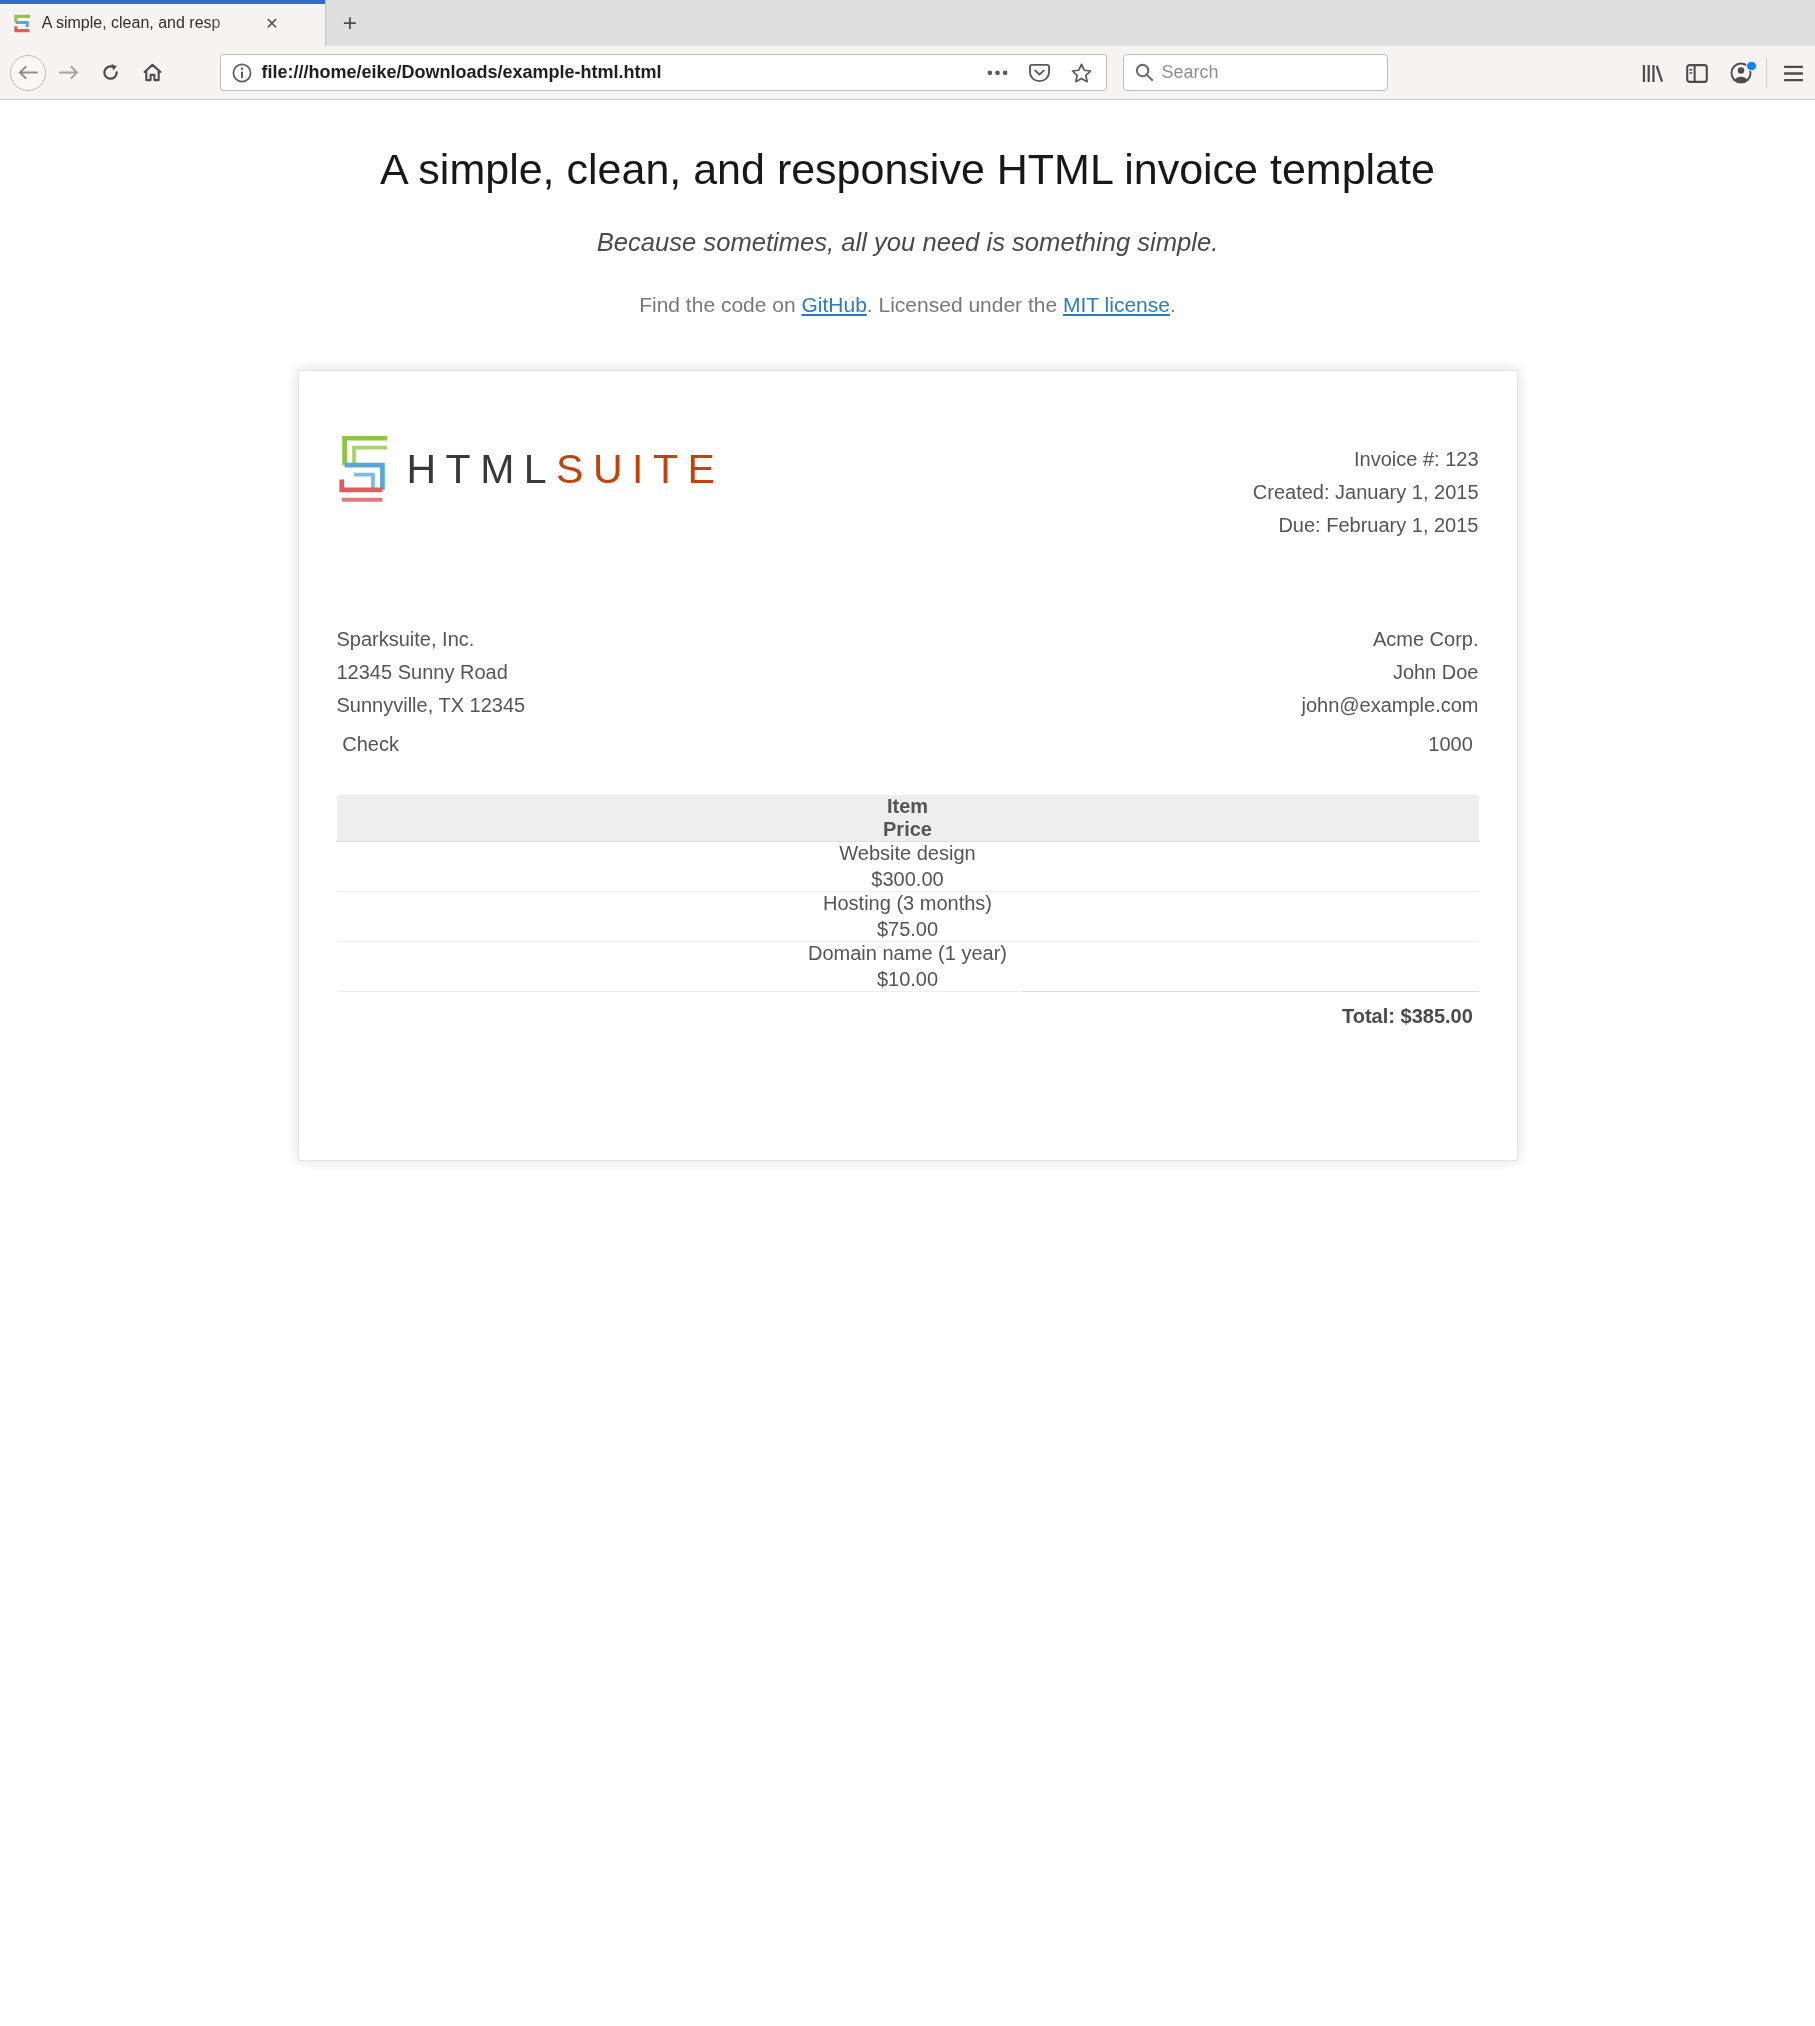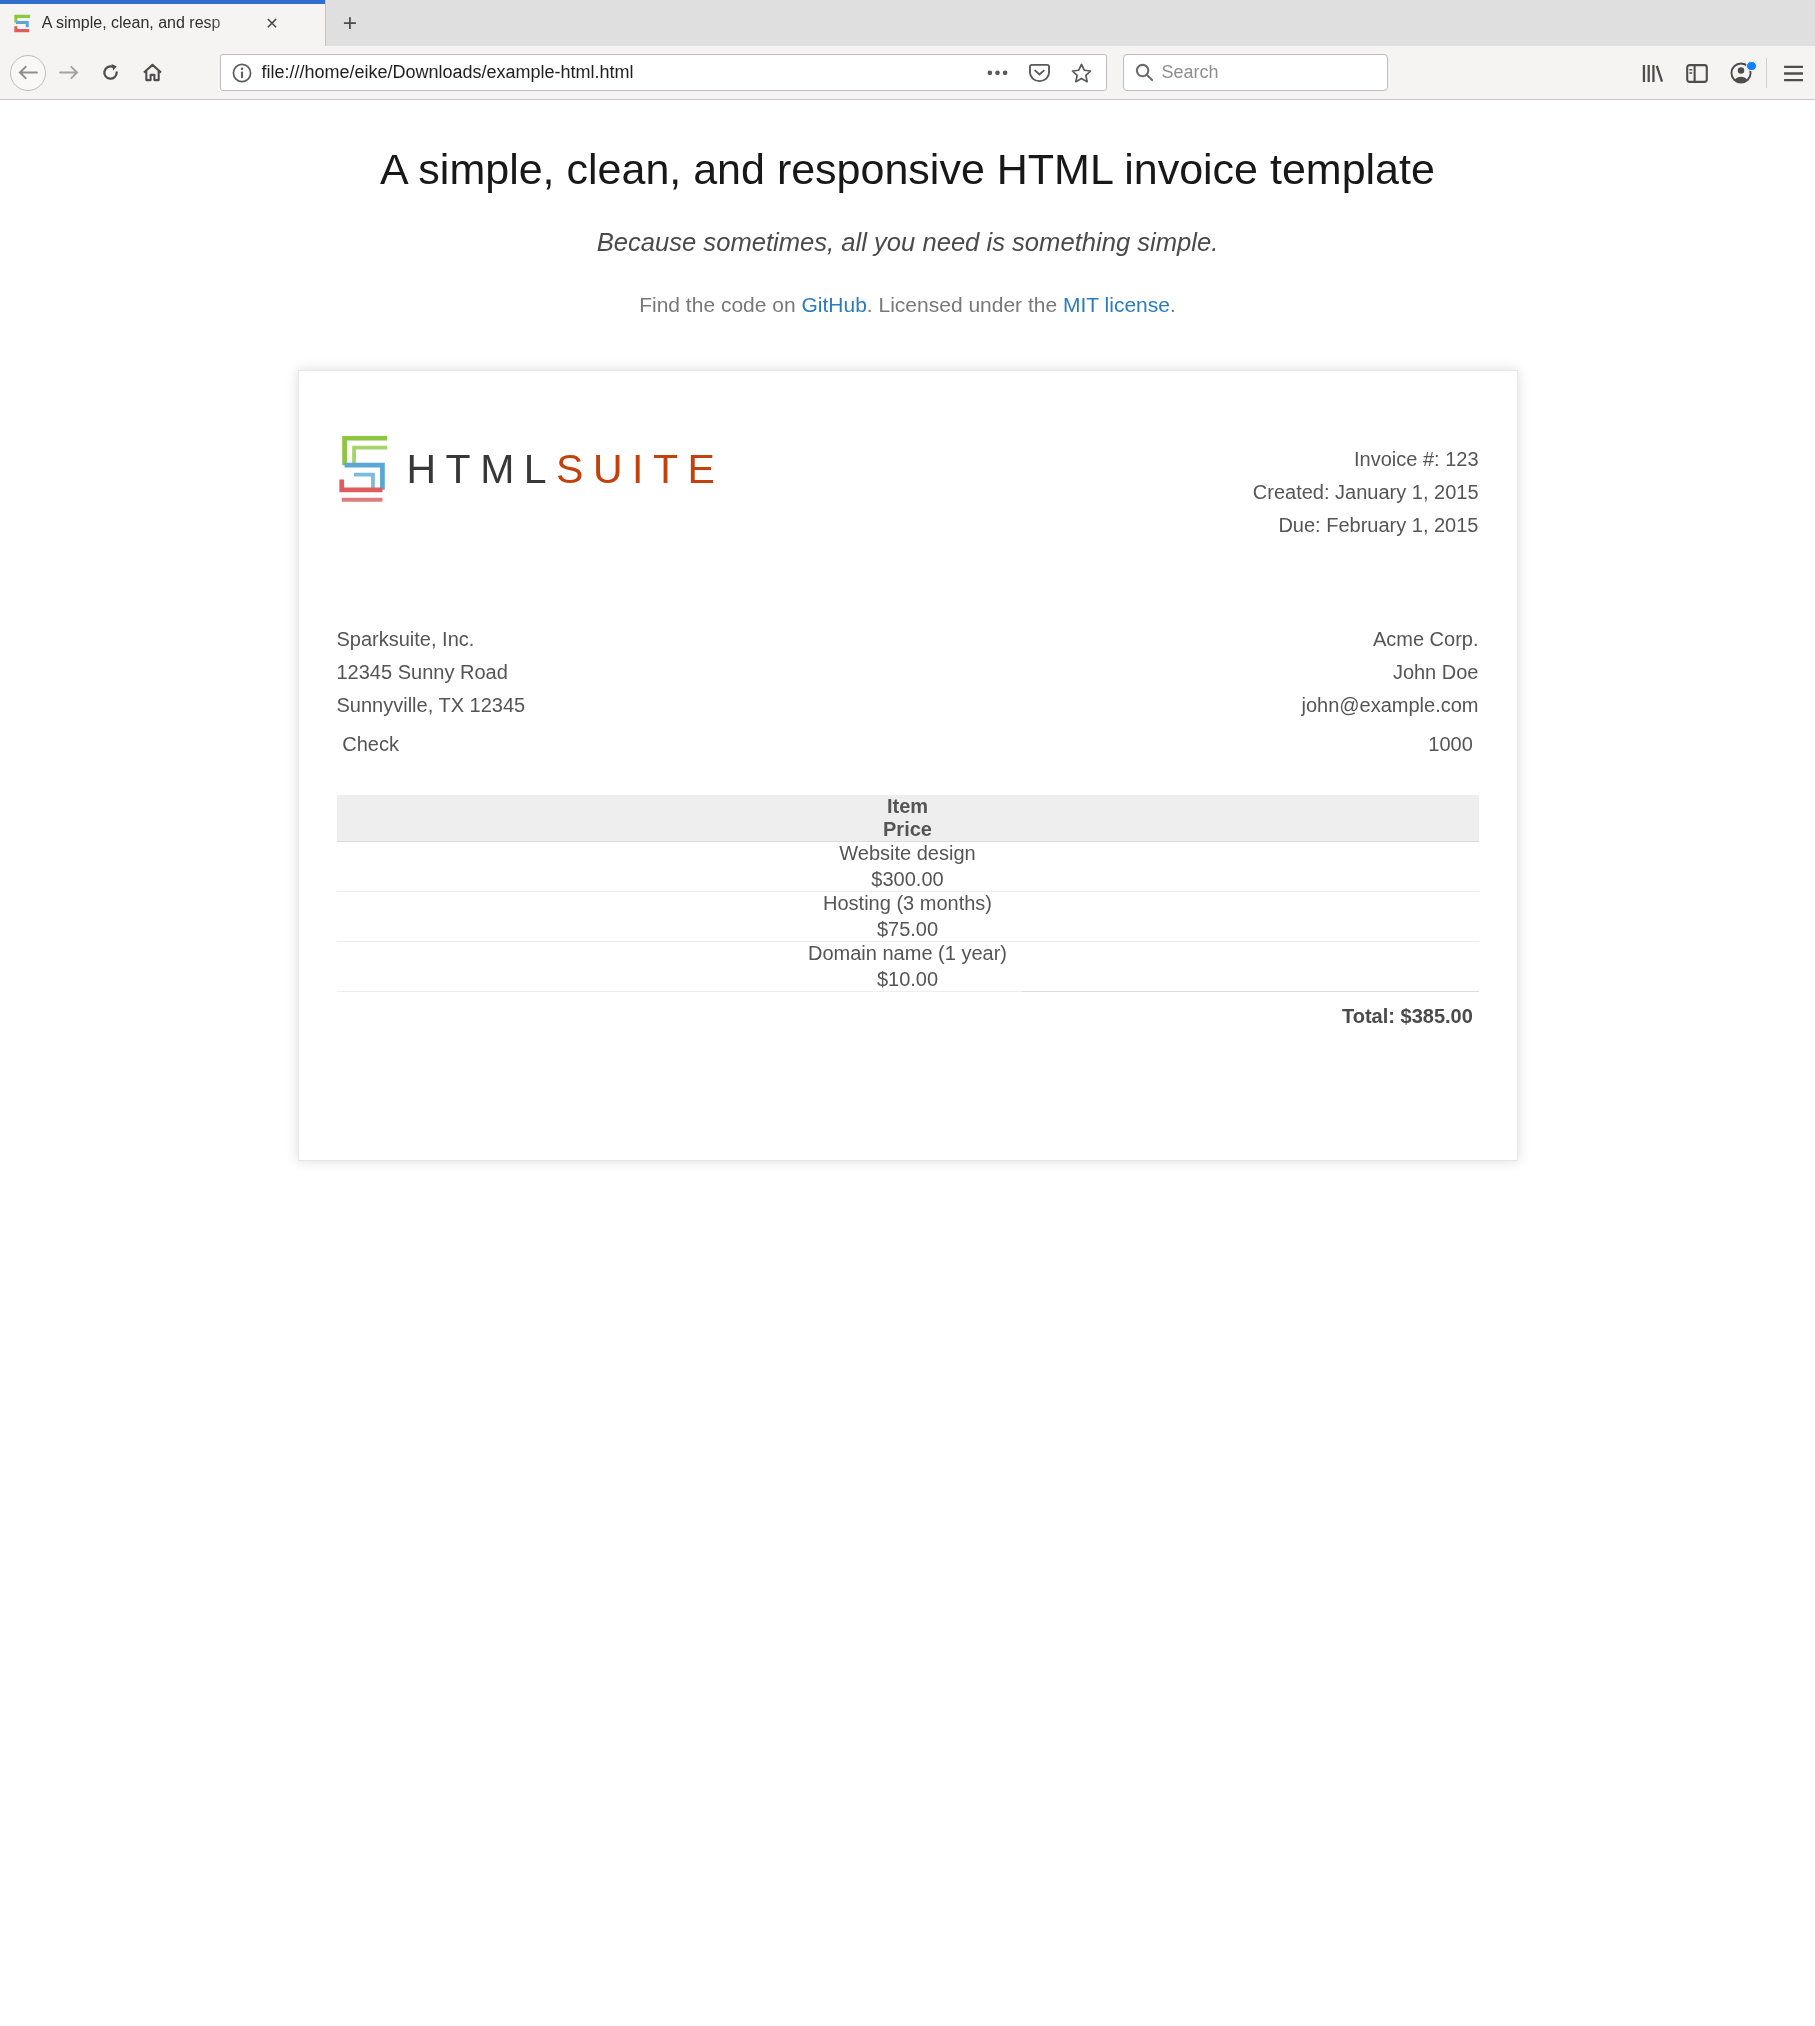--- a/index.html
+++ b/index.html
@@ -20,21 +20,21 @@
   .newtab { position:absolute; left:331px; top:0; width:38px; height:46px; display:flex;
             align-items:center; justify-content:center; font-size:24.6px; font-weight:300; color:#4c4c4e; }
 
   .toolbar { position:relative; width:100%; height:54px; background:#f5f4f2; border-bottom:0.9px solid #c8c8c8;
              display:flex; align-items:center; }
   .navbtn { width:36px; height:36px; display:flex; align-items:center; justify-content:center; flex:0 0 auto; }
   .navbtn svg { display:block; }
   .back-circle { border:0.9px solid #bdbcbd; border-radius:50%; margin-left:9.5px; background:#f9f8f7; }
 
   .urlbar { position:relative; margin-left:49px; width:887px; height:37px; background:#fff;
-            border:0.9px solid #bdbdbf; border-radius:2.8px; display:flex; align-items:center; }
+            border:0.9px solid #bdbdbf; border-radius:2.8px; display:flex; align-items:center;font-weight:bold; }
   .urltext { font-size:18px; color:#1f1f22; margin-left:9.5px; flex:1 1 auto; white-space:nowrap; overflow:hidden; }
   .urlicons { display:flex; align-items:center; gap:21px; margin-right:13.2px; }
 
   .searchbar { margin-left:16px; width:265px; height:37px; background:#fff; border:0.9px solid #bdbdbf;
                border-radius:4px; display:flex; align-items:center; }
   .searchbar input { border:none; outline:none; font-size:18px; color:#2a2a2c; width:189px;
                      font-family:"Liberation Sans", sans-serif; background:transparent; }
   .searchbar input::placeholder { color:#8f8f91; }
 
   .right-icons { position:absolute; right:0; top:0; height:54px; display:flex; align-items:center; }
@@ -42,21 +42,21 @@
   .vsep { width:0.9px; height:30px; background:#cfcfd0; margin:0 3.8px; }
   .acct-wrap { position:relative; }
   .acct-dot { position:absolute; right:5.7px; top:5.7px; width:10.4px; height:10.4px; border-radius:50%;
               background:#0a84ff; border:1.9px solid #f5f4f2; }
 
   
   .page { width:100%; }
   .page-title { margin-top:45px; text-align:center; font-size:43px; font-weight:400; color:#181818; }
   .page-sub { margin-top:34px; text-align:center; font-size:25.6px; font-style:italic; color:#4a4a4a; }
   .page-credit { margin-top:36px; text-align:center; font-size:21px; color:#787878; }
-  .page-credit a { color:#2b7bc0; cursor:pointer; }
+  .page-credit a { color:#2b7bc0; text-decoration:underline; cursor:pointer; }
 
   .invoice { width:1220px; height:791px; margin:53px auto 0 auto; background:#fff;
              border:0.9px solid #e7e7e7; box-shadow:0 0 12.3px rgba(0,0,0,0.14); padding:38px; color:#555; }
 
   .inv-head { display:flex; justify-content:space-between; padding-top:24.6px; }
   .logo { display:flex; align-items:flex-start; }
   .logo svg { display:block; }
   .wordmark { margin-left:17px; font-size:41px; letter-spacing:9.5px; margin-top:12.3px; }
   .wm-spark { color:#383838; }
   .wm-suite { color:#c2410c;margin-top:32px; }

